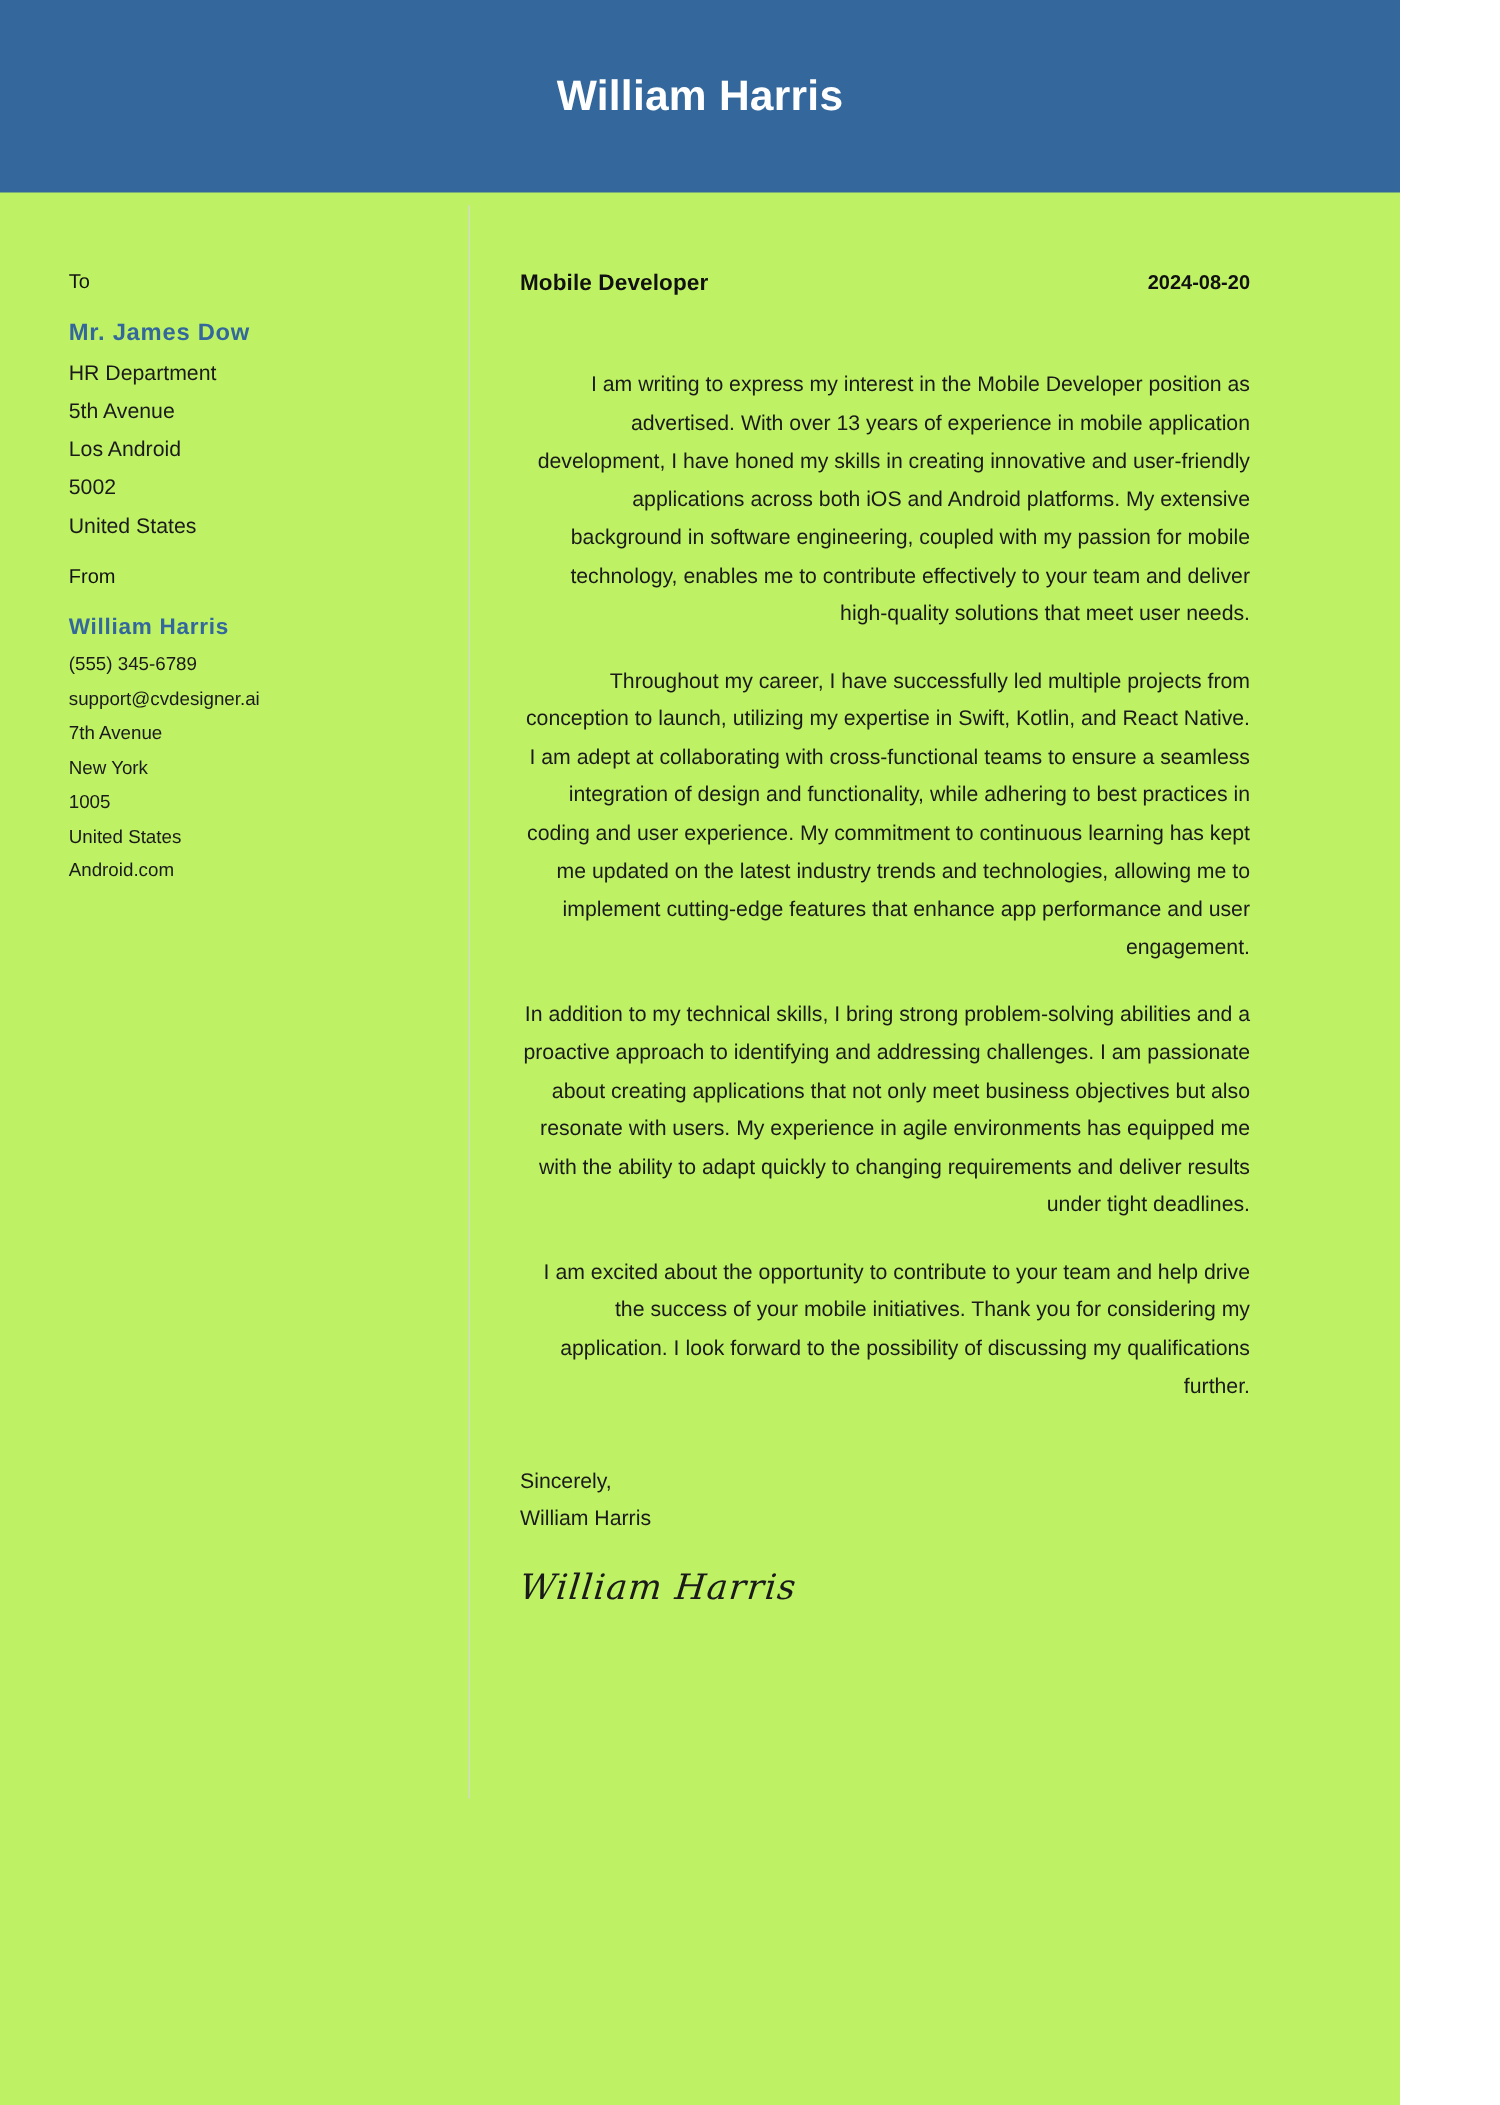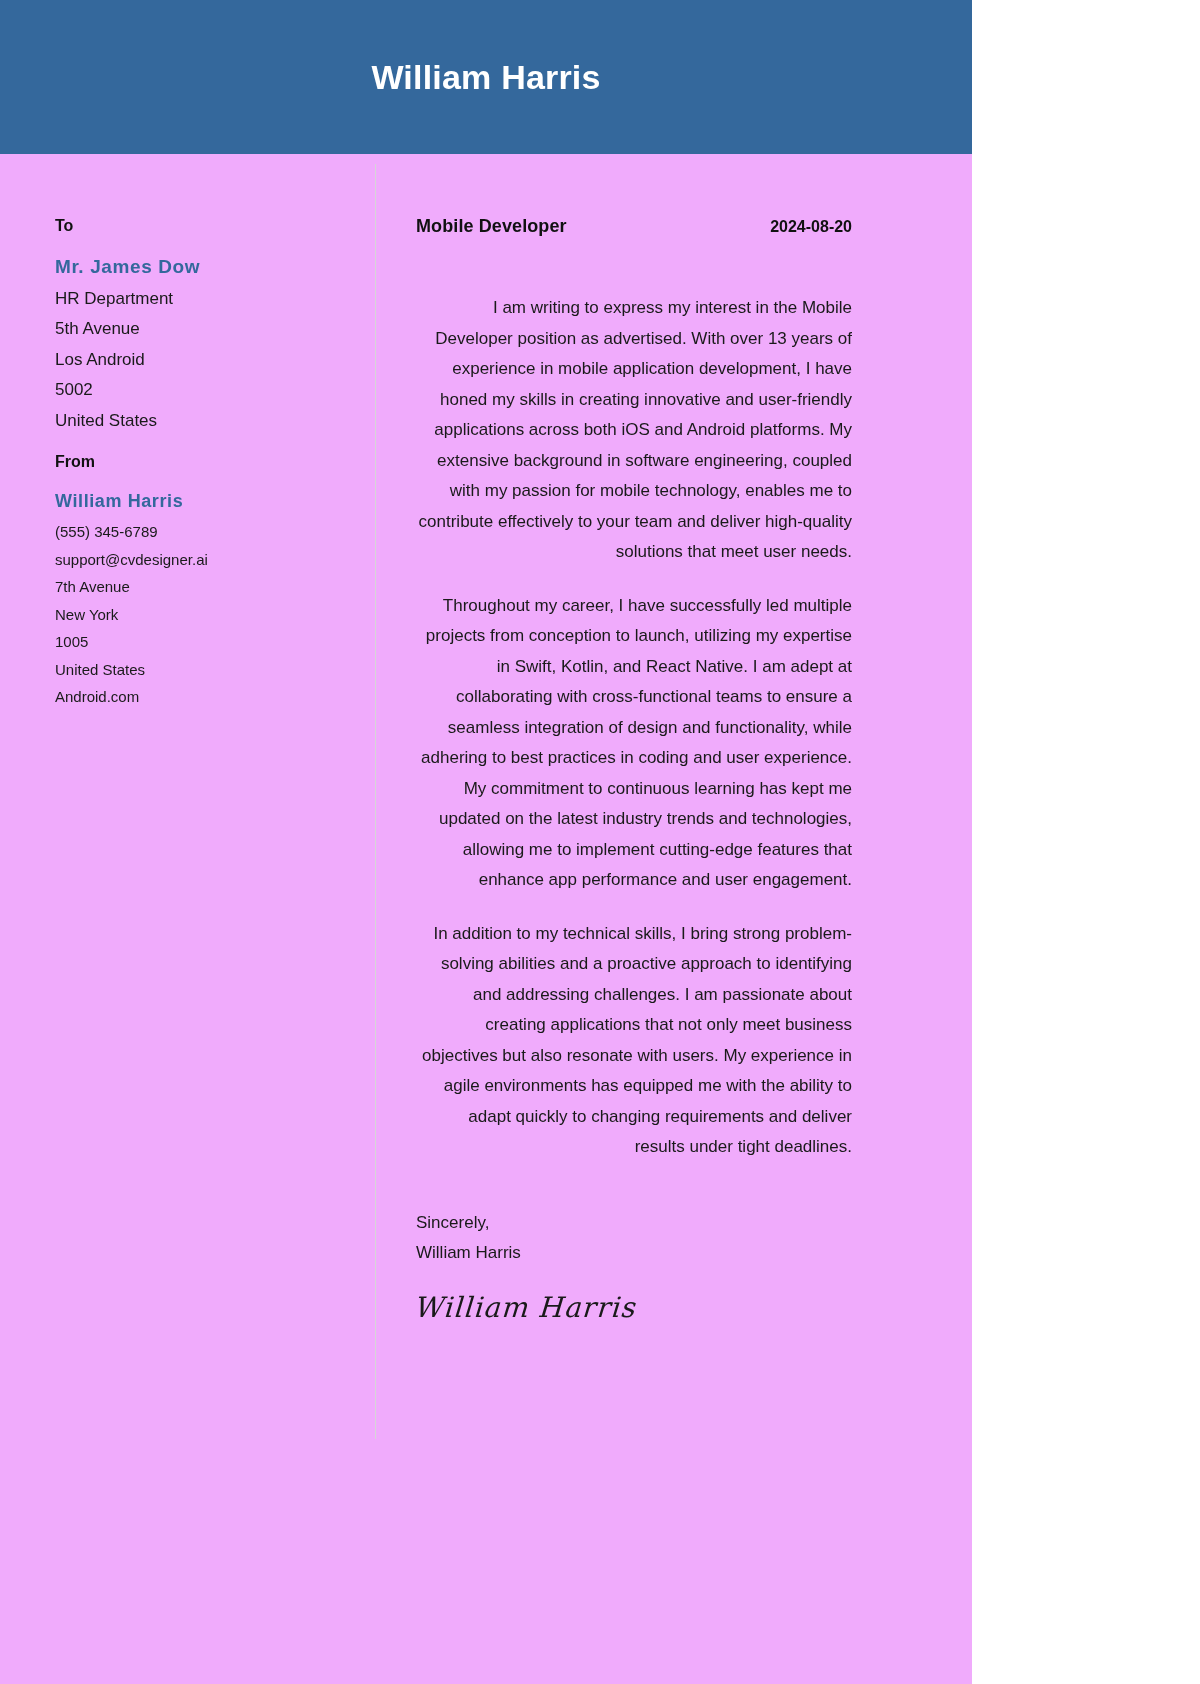--- a/index.html
+++ b/index.html
@@ -10,24 +10,24 @@
     width: 1200px;
     height: 1684px;
     background: #ffffff;
     font-family: "Liberation Sans", sans-serif;
     color: #1a1a1a;
     -webkit-font-smoothing: antialiased;
   }
 
   .page {
     position: relative;
-    width: 972px;
+    width: 1120px;
     height: 1684px;
     overflow: hidden;
-    background: #f0abfc;
+    background: #bef264;
   }
 
   
   .header {
     height: 154px;
     background: #34689c;
     display: flex;
     align-items: center;
     justify-content: center;
   }
@@ -63,21 +63,21 @@
   .main {
     flex: 1;
     box-sizing: border-box;
     padding: 62px 120px 40px 40px;
     position: relative;
   }
 
   
   .side-label {
     font-size: 16px;
-    font-weight: bold;
+    font-weight: normal;
     color: #111111;
     margin-bottom: 17px;
     line-height: 1.2;
   }
   .side-name {
     font-size: 19px;
     font-weight: bold;
     color: #34689c;
     letter-spacing: 0.6px;
     line-height: 1.55;
@@ -202,20 +202,21 @@
 
       <div class="main-head">
         <div class="job-title">Mobile Developer</div>
         <div class="letter-date">2024-08-20</div>
       </div>
 
 
       <p class="para">I am writing to express my interest in the Mobile Developer position as advertised. With over 13 years of experience in mobile application development, I have honed my skills in creating innovative and user-friendly applications across both iOS and Android platforms. My extensive background in software engineering, coupled with my passion for mobile technology, enables me to contribute effectively to your team and deliver high-quality solutions that meet user needs.</p>
       <p class="para">Throughout my career, I have successfully led multiple projects from conception to launch, utilizing my expertise in Swift, Kotlin, and React Native. I am adept at collaborating with cross-functional teams to ensure a seamless integration of design and functionality, while adhering to best practices in coding and user experience. My commitment to continuous learning has kept me updated on the latest industry trends and technologies, allowing me to implement cutting-edge features that enhance app performance and user engagement.</p>
       <p class="para">In addition to my technical skills, I bring strong problem-solving abilities and a proactive approach to identifying and addressing challenges. I am passionate about creating applications that not only meet business objectives but also resonate with users. My experience in agile environments has equipped me with the ability to adapt quickly to changing requirements and deliver results under tight deadlines.</p>
+      <p class="para">I am excited about the opportunity to contribute to your team and help drive the success of your mobile initiatives. Thank you for considering my application. I look forward to the possibility of discussing my qualifications further.</p>
 
       <div class="closing">
         <div>Sincerely,</div>
         <div>William Harris</div>
       </div>
 
       <div class="signature">William Harris</div>
 
     </main>
 

